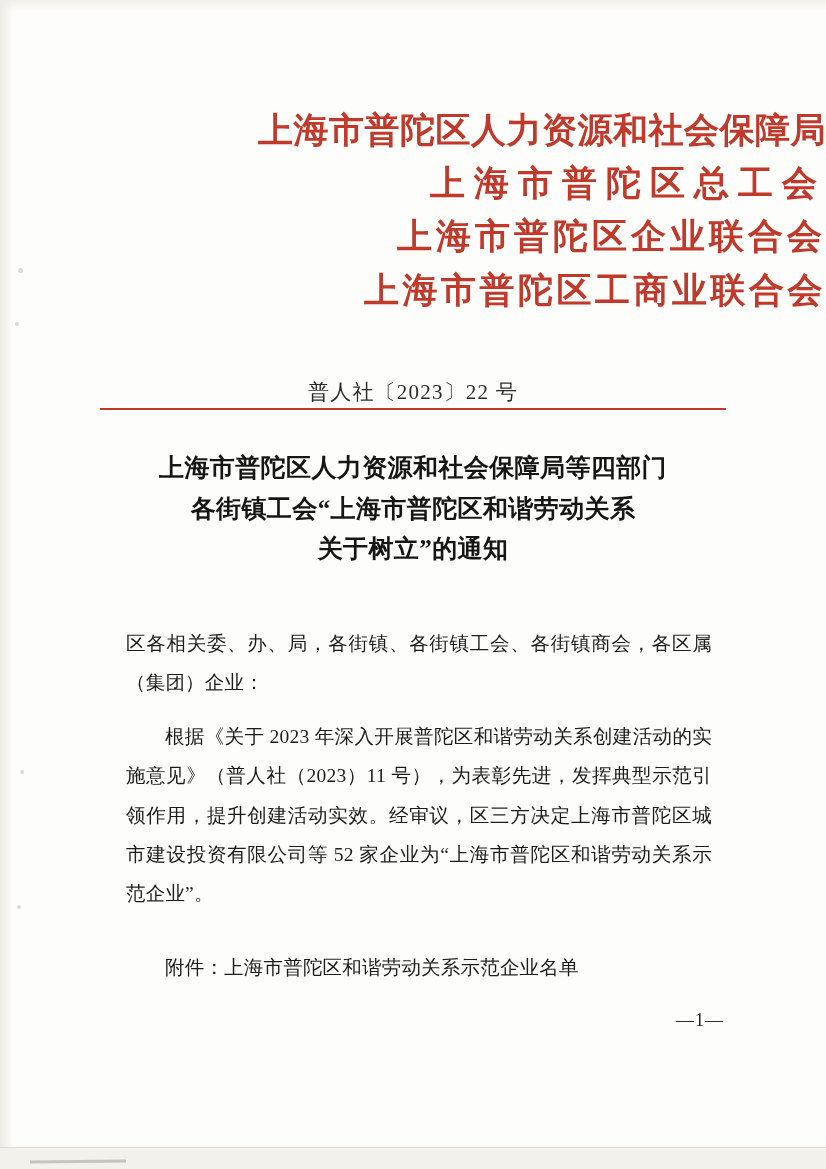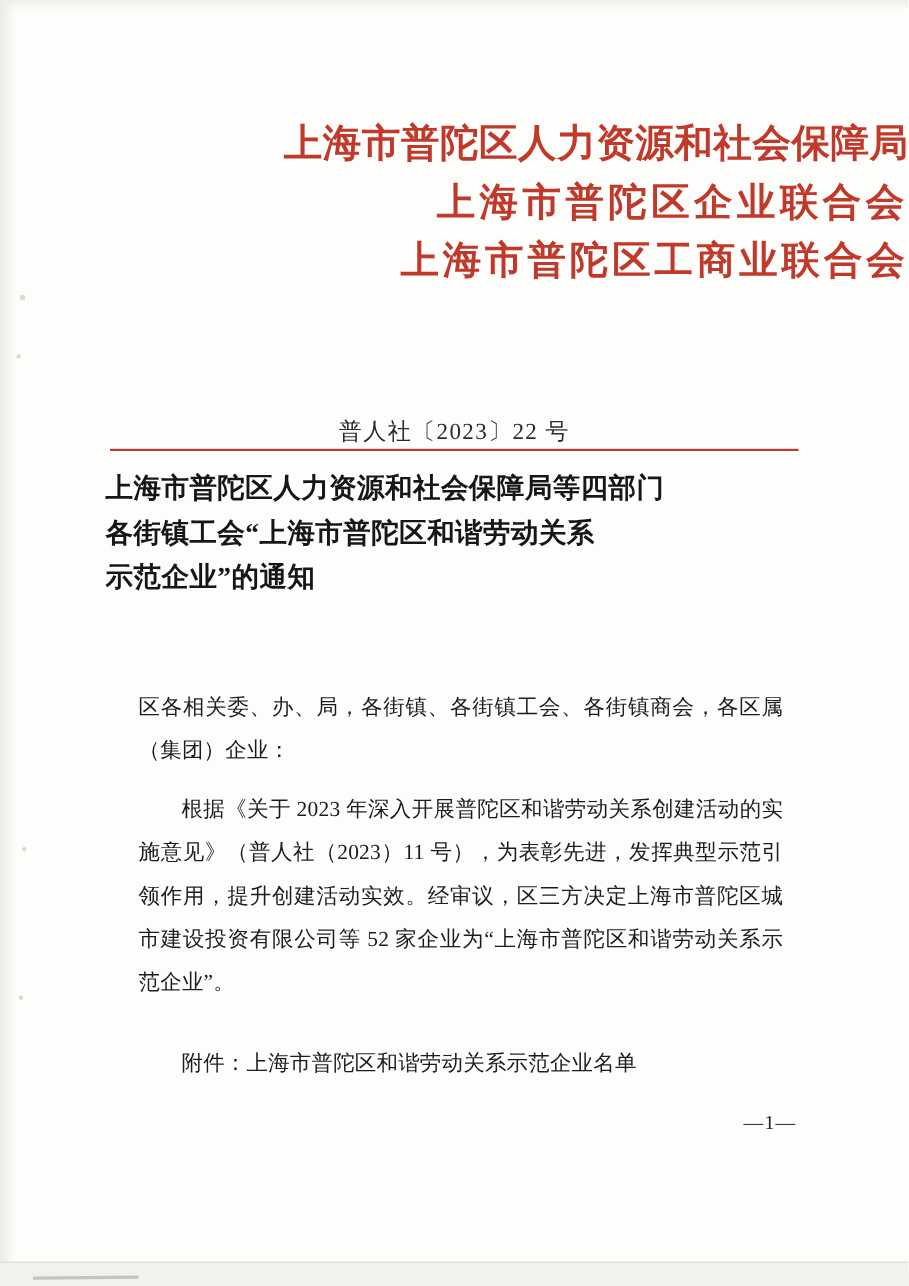--- a/index.html
+++ b/index.html
@@ -95,22 +95,22 @@
     top: 408px;
     height: 2px;
     background: #c0392b;
   }
 
   
   .title {
     position: absolute;
     left: 96px;
     width: 634px;
-    top: 425px;
-    text-align: left;
+    top: 448px;
+    text-align: center;
     font-weight: 700;
     font-size: 25px;
     line-height: 1.62;
     color: #161616;
     font-family: "Liberation Serif", serif;
     letter-spacing: .4px;
   }
 
   
   .body-text {
@@ -148,31 +148,32 @@
   <div class="edge-shade-left"></div>
   <div class="edge-shade-top"></div>
 
   <div class="scan-mark" style="left:18px; top:268px; width:5px; height:5px;"></div>
   <div class="scan-mark" style="left:15px; top:322px; width:4px; height:4px;"></div>
   <div class="scan-mark" style="left:20px; top:770px; width:4px; height:4px;"></div>
   <div class="scan-mark" style="left:17px; top:905px; width:4px; height:4px;"></div>
 
   <div class="letterhead">
     <div class="lh-line">上海市普陀区人力资源和社会保障局</div>
+    <div class="lh-line sp1">上海市普陀区总工会</div>
     <div class="lh-line sp2">上海市普陀区企业联合会</div>
     <div class="lh-line sp3">上海市普陀区工商业联合会</div>
   </div>
 
   <div class="docnum">普人社〔2023〕22 号</div>
   <div class="rule"></div>
 
   <div class="title">
     <div>上海市普陀区人力资源和社会保障局等四部门</div>
     <div>各街镇工会“上海市普陀区和谐劳动关系</div>
-    <div>示范企业”的通知</div>
+    <div>关于树立”的通知</div>
   </div>
 
   <div class="body-text">
     <p>区各相关委、办、局，各街镇、各街镇工会、各街镇商会，各区属（集团）企业：</p>
     <p class="indent">根据《关于 2023 年深入开展普陀区和谐劳动关系创建活动的实施意见》（普人社（2023）11 号），为表彰先进，发挥典型示范引领作用，提升创建活动实效。经审议，区三方决定上海市普陀区城市建设投资有限公司等 52 家企业为“上海市普陀区和谐劳动关系示范企业”。</p>
     <p class="indent gap">附件：上海市普陀区和谐劳动关系示范企业名单</p>
   </div>
 
   <div class="pagenum">—1—</div>
 

